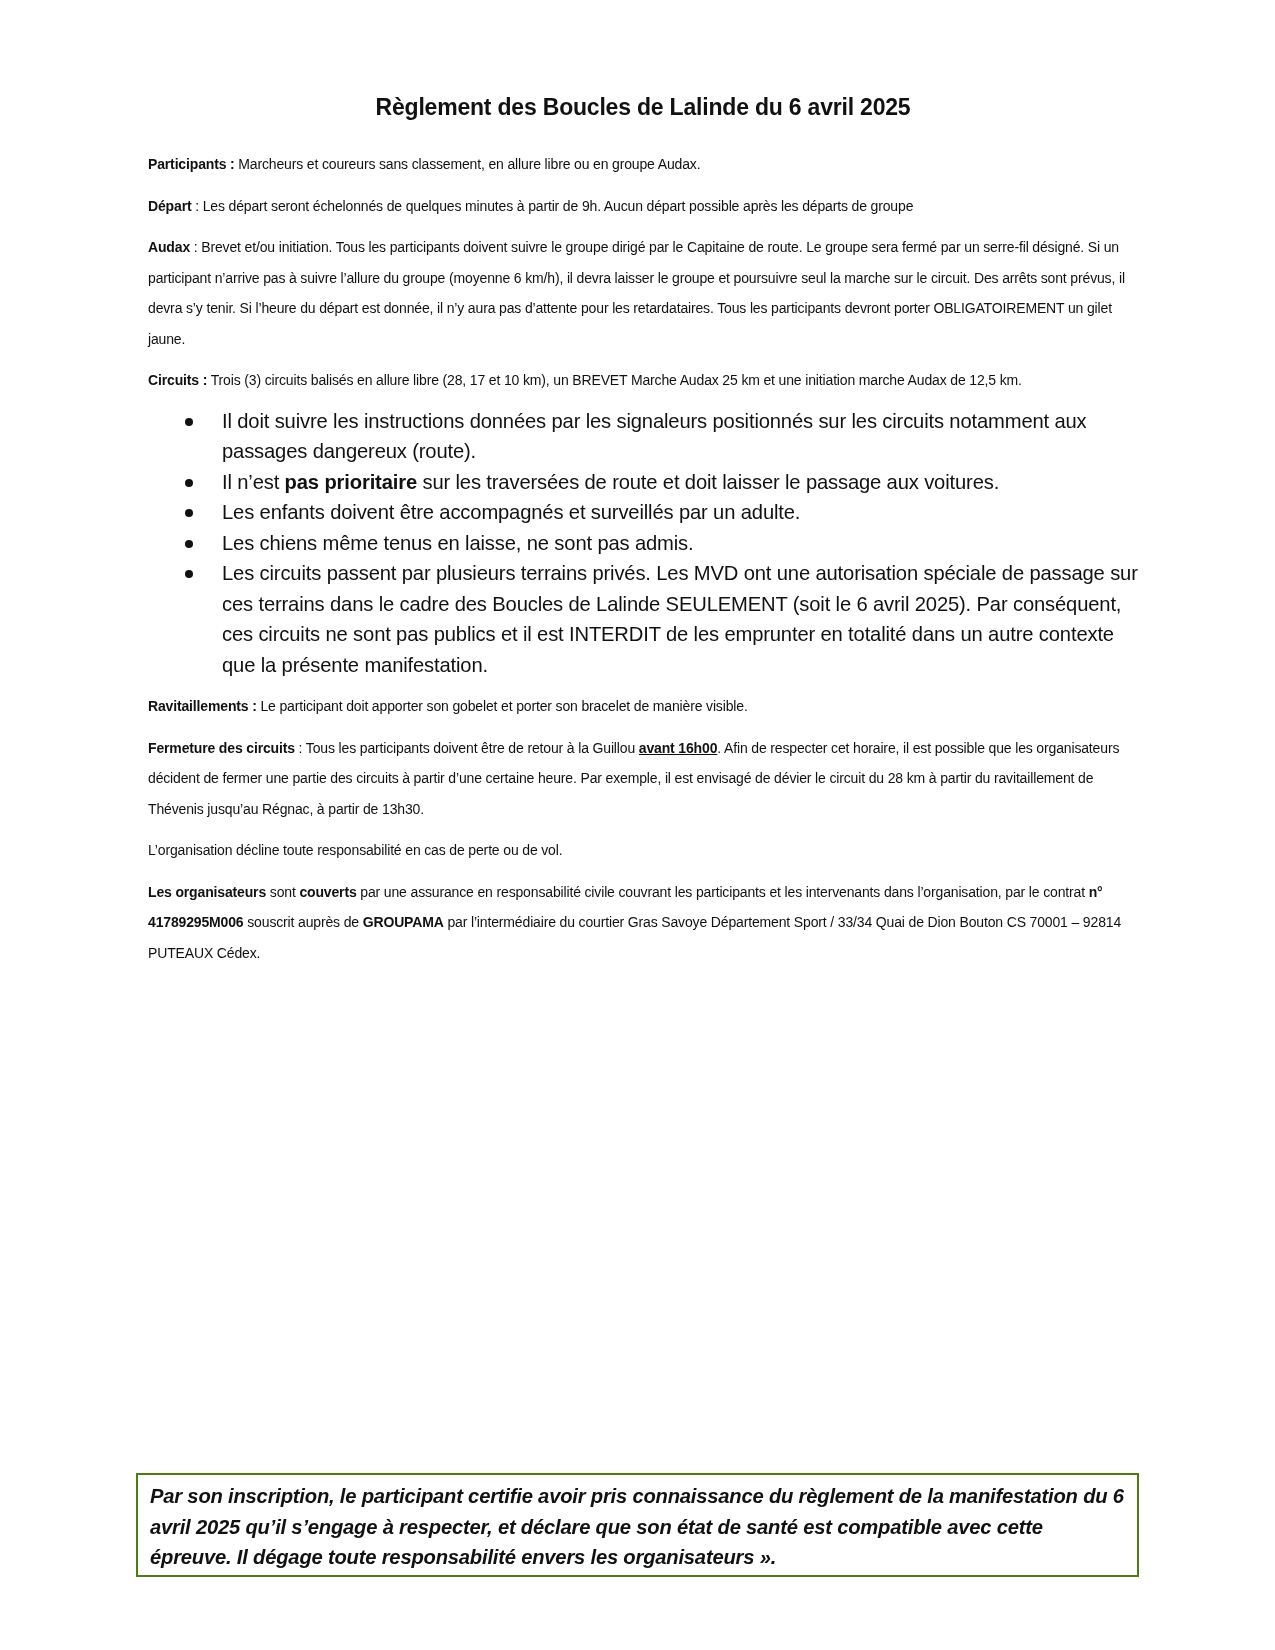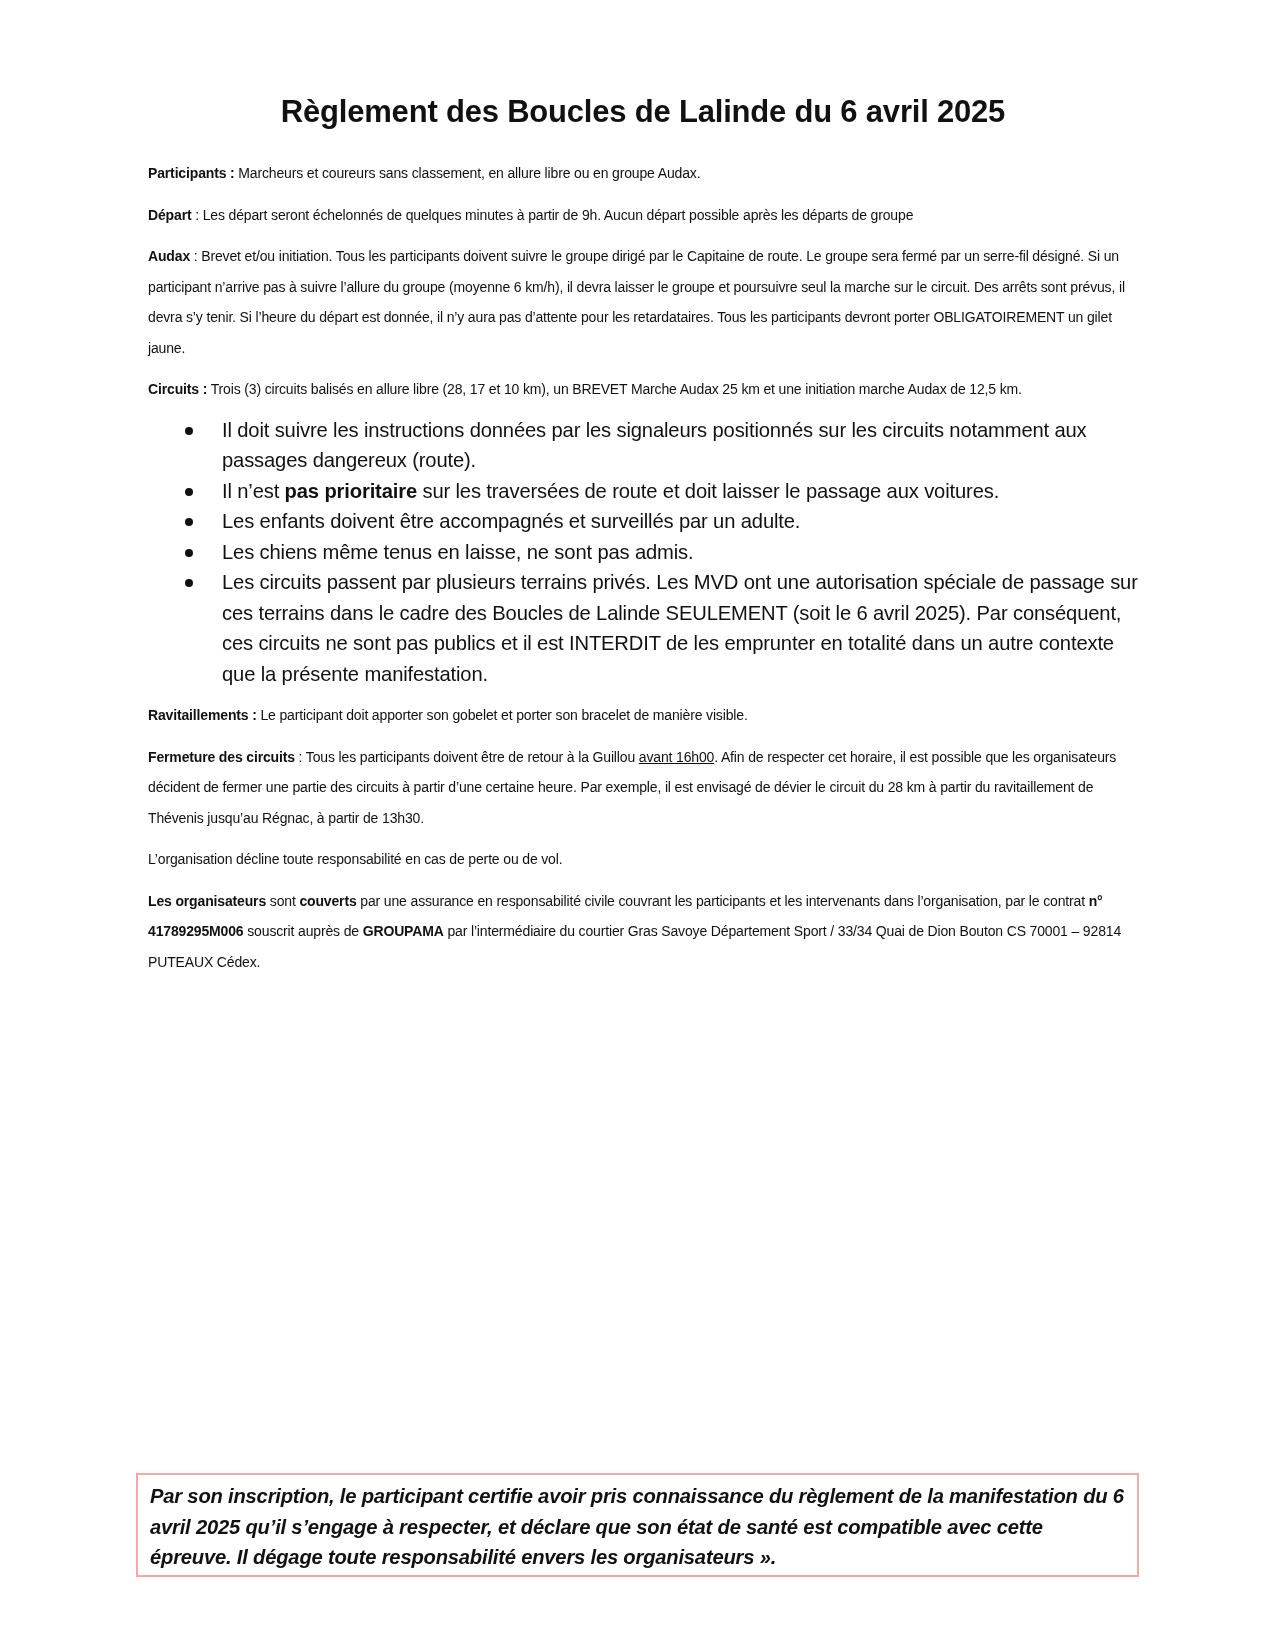--- a/index.html
+++ b/index.html
@@ -2,44 +2,44 @@
 <html><head>
   <meta charset="utf-8">
   <style>
     html, body { margin: 0; padding: 0; background: #ffffff; }
     body {
       width: 1275px; height: 1650px; position: relative; overflow: hidden;
       font-family: "Liberation Sans", sans-serif; color: #111111;
     }
     .page { position: absolute; left: 148px; top: 0; width: 990px; }
     .title {
-      text-align: center; font-weight: bold; font-size: 31px;
+      text-align: center; font-weight: bold; font-size: 23px;
       margin: 94px 0 0 -20px; width: 1030px; letter-spacing: -0.2px;
     }
     .para {
       font-size: 14px; line-height: 30.5px; margin: 0;
       letter-spacing: -0.15px;
     }
     .para b { font-weight: bold; }
     .p1 { margin-top: 28px; }
     .gap { margin-top: 11px; }
     ul.bullets {
       margin: 10px 0 0 0; padding: 0; list-style: none;
     }
     ul.bullets li {
       position: relative; padding-left: 74px; font-size: 20.2px; line-height: 30.5px; letter-spacing: -0.15px;
     }
     ul.bullets li .dot {
       position: absolute; left: 37px; top: 12px; width: 8px; height: 8px;
       border-radius: 50%; background: #111111;
     }
-    .u { text-decoration: underline; font-weight: normal; }
+    .u { text-decoration: underline; font-weight: bold; }
     .box {
       position: absolute; left: 136px; top: 1473px; width: 1003px; height: 104px;
-      border: 2px solid #fca5a5; box-sizing: border-box;
+      border: 2px solid #4d7c0f; box-sizing: border-box;
       padding: 6px 10px 0 12px;
       font-size: 20.2px; line-height: 30.5px; font-weight: bold; font-style: italic;
       letter-spacing: -0.2px;
     }
   </style>
 </head>
 <body>
 
 <div class="page">
   <div class="title">Règlement des Boucles de Lalinde du 6 avril 2025</div>

